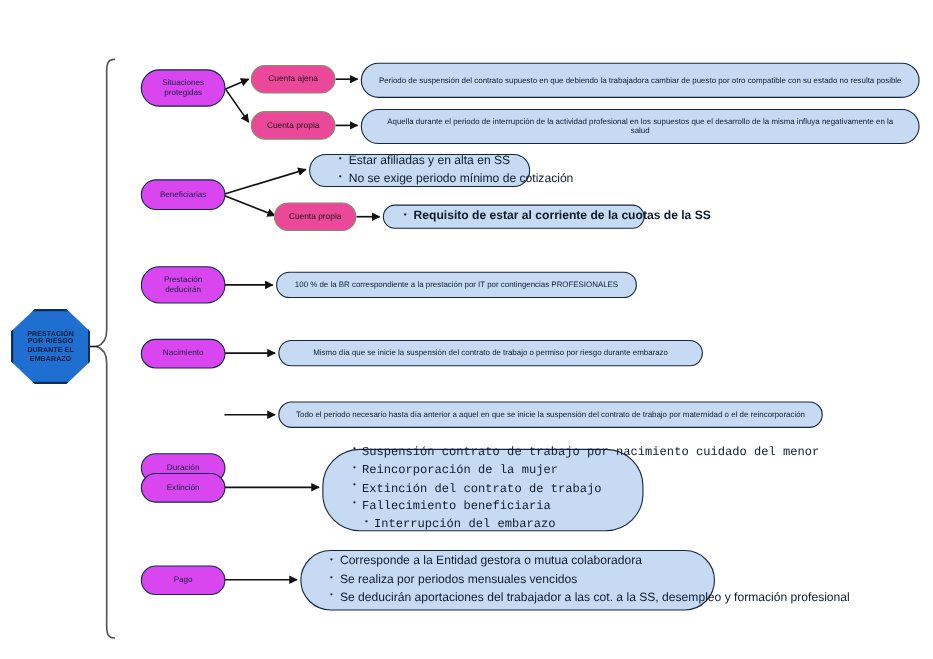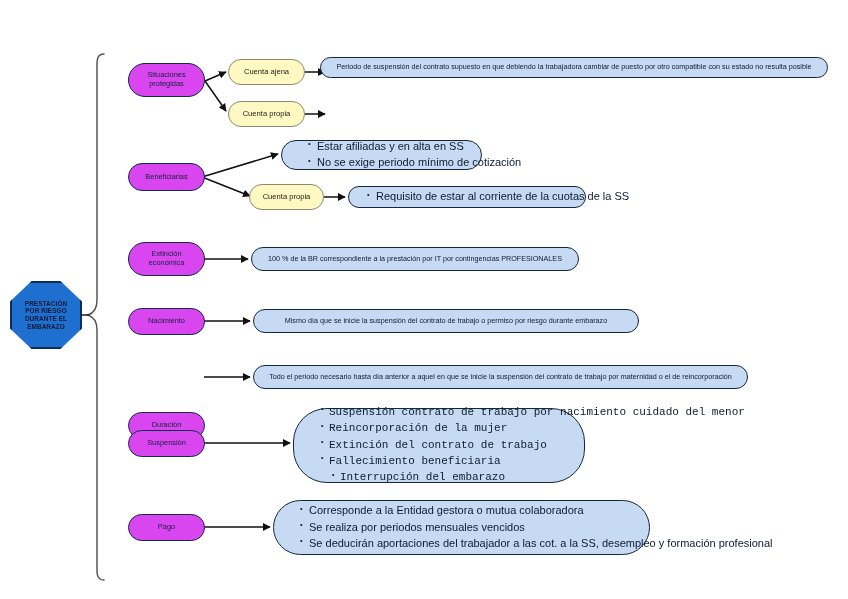--- a/index.html
+++ b/index.html
@@ -64,21 +64,21 @@
     border: 1.6px solid #0E2A4D;
     border-radius: 999px;
     font-size: 7.4px;
     font-weight: 400;
     color: #10223B;
     padding: 2px 6px;
   }
 
   
   .beige {
-    background: #fef9c3;
+    background: #ec4899;
     border: 1.6px solid #8C8A6B;
     border-radius: 999px;
     font-size: 7.6px;
     color: #1A1A14;
     padding: 2px 6px;
   }
 
   
   .content {
     background: #C6DAF4;
@@ -183,48 +183,51 @@
   </div>
 
   <div class="node beige" style="left:228px; top:59px; width:77px; height:26px;">
     <span class="nowrap">Cuenta ajena</span>
   </div>
 
   <div class="node beige" style="left:228px; top:101px; width:77px; height:26px;">
     <span class="nowrap">Cuenta propia</span>
   </div>
 
-  <div class="node content centered" style="left:320px; top:57px; width:508px; height:21px;">
+  <div class="node content centered" style="left:328px; top:57px; width:508px; height:32px;">
     <span class="twoline">Periodo de suspensión del contrato supuesto en que debiendo la trabajadora cambiar de puesto por otro compatible con su estado no resulta posible</span>
   </div>
 
+  <div class="node content centered" style="left:328px; top:99px; width:508px; height:32px;">
+    <span class="twoline">Aquella durante el periodo de interrupción de la actividad profesional en los supuestos que el desarrollo de la misma influya negativamente en la salud</span>
+  </div>
 
   <div class="node cat" style="left:128px; top:163px; width:77px; height:28px;">
     <span class="nowrap">Beneficiarias</span>
   </div>
 
   <div class="node content listbox" style="left:281px; top:140px; width:201px; height:30px;">
     <ul>
       <li>Estar afiliadas y en alta en SS</li>
       <li>No se exige periodo mínimo de cotización</li>
     </ul>
   </div>
 
   <div class="node beige" style="left:249px; top:184px; width:75px; height:26px;">
     <span class="nowrap">Cuenta propia</span>
   </div>
 
-  <div class="node content listbox" style="left:348px; top:186px; width:238px; height:22px; padding-left:18px;">
+  <div class="node content listbox" style="left:348px; top:186px; width:238px; height:22px; padding-left:18px;font-weight:bold;">
     <ul>
       <li>Requisito de estar al corriente de la cuotas de la SS</li>
     </ul>
   </div>
 
   <div class="node cat" style="left:128px; top:242px; width:77px; height:34px;">
-    <span class="twoline">Extinción económica</span>
+    <span class="twoline">Prestación deducirán</span>
   </div>
 
   <div class="node content centered" style="left:251px; top:247px; width:328px; height:24px;">
     <span class="nowrap">100 % de la BR correspondiente a la prestación por IT por contingencias PROFESIONALES</span>
   </div>
 
   <div class="node cat" style="left:128px; top:308px; width:77px; height:27px;">
     <span class="nowrap">Nacimiento</span>
   </div>
 
@@ -234,21 +237,21 @@
 
   <div class="node cat" style="left:128px; top:364px; width:77px; height:27px;margin-top:48px;">
     <span class="nowrap">Duración</span>
   </div>
 
   <div class="node content centered" style="left:253px; top:365px; width:495px; height:24px;">
     <span class="nowrap">Todo el periodo necesario hasta día anterior a aquel en que se inicie la suspensión del contrato de trabajo por maternidad o el de reincorporación</span>
   </div>
 
   <div class="node cat" style="left:128px; top:430px; width:77px; height:27px;">
-    <span class="nowrap">Suspensión</span>
+    <span class="nowrap">Extinción</span>
   </div>
 
   <div class="node content listbox" style="left:293px; top:408px; width:292px; height:75px;font-family:Liberation Mono, monospace;">
     <ul class="indent-last">
       <li>Suspensión contrato de trabajo por nacimiento cuidado del menor</li>
       <li>Reincorporación de la mujer</li>
       <li>Extinción del contrato de trabajo</li>
       <li>Fallecimiento beneficiaria</li>
       <li>Interrupción del embarazo</li>
     </ul>

